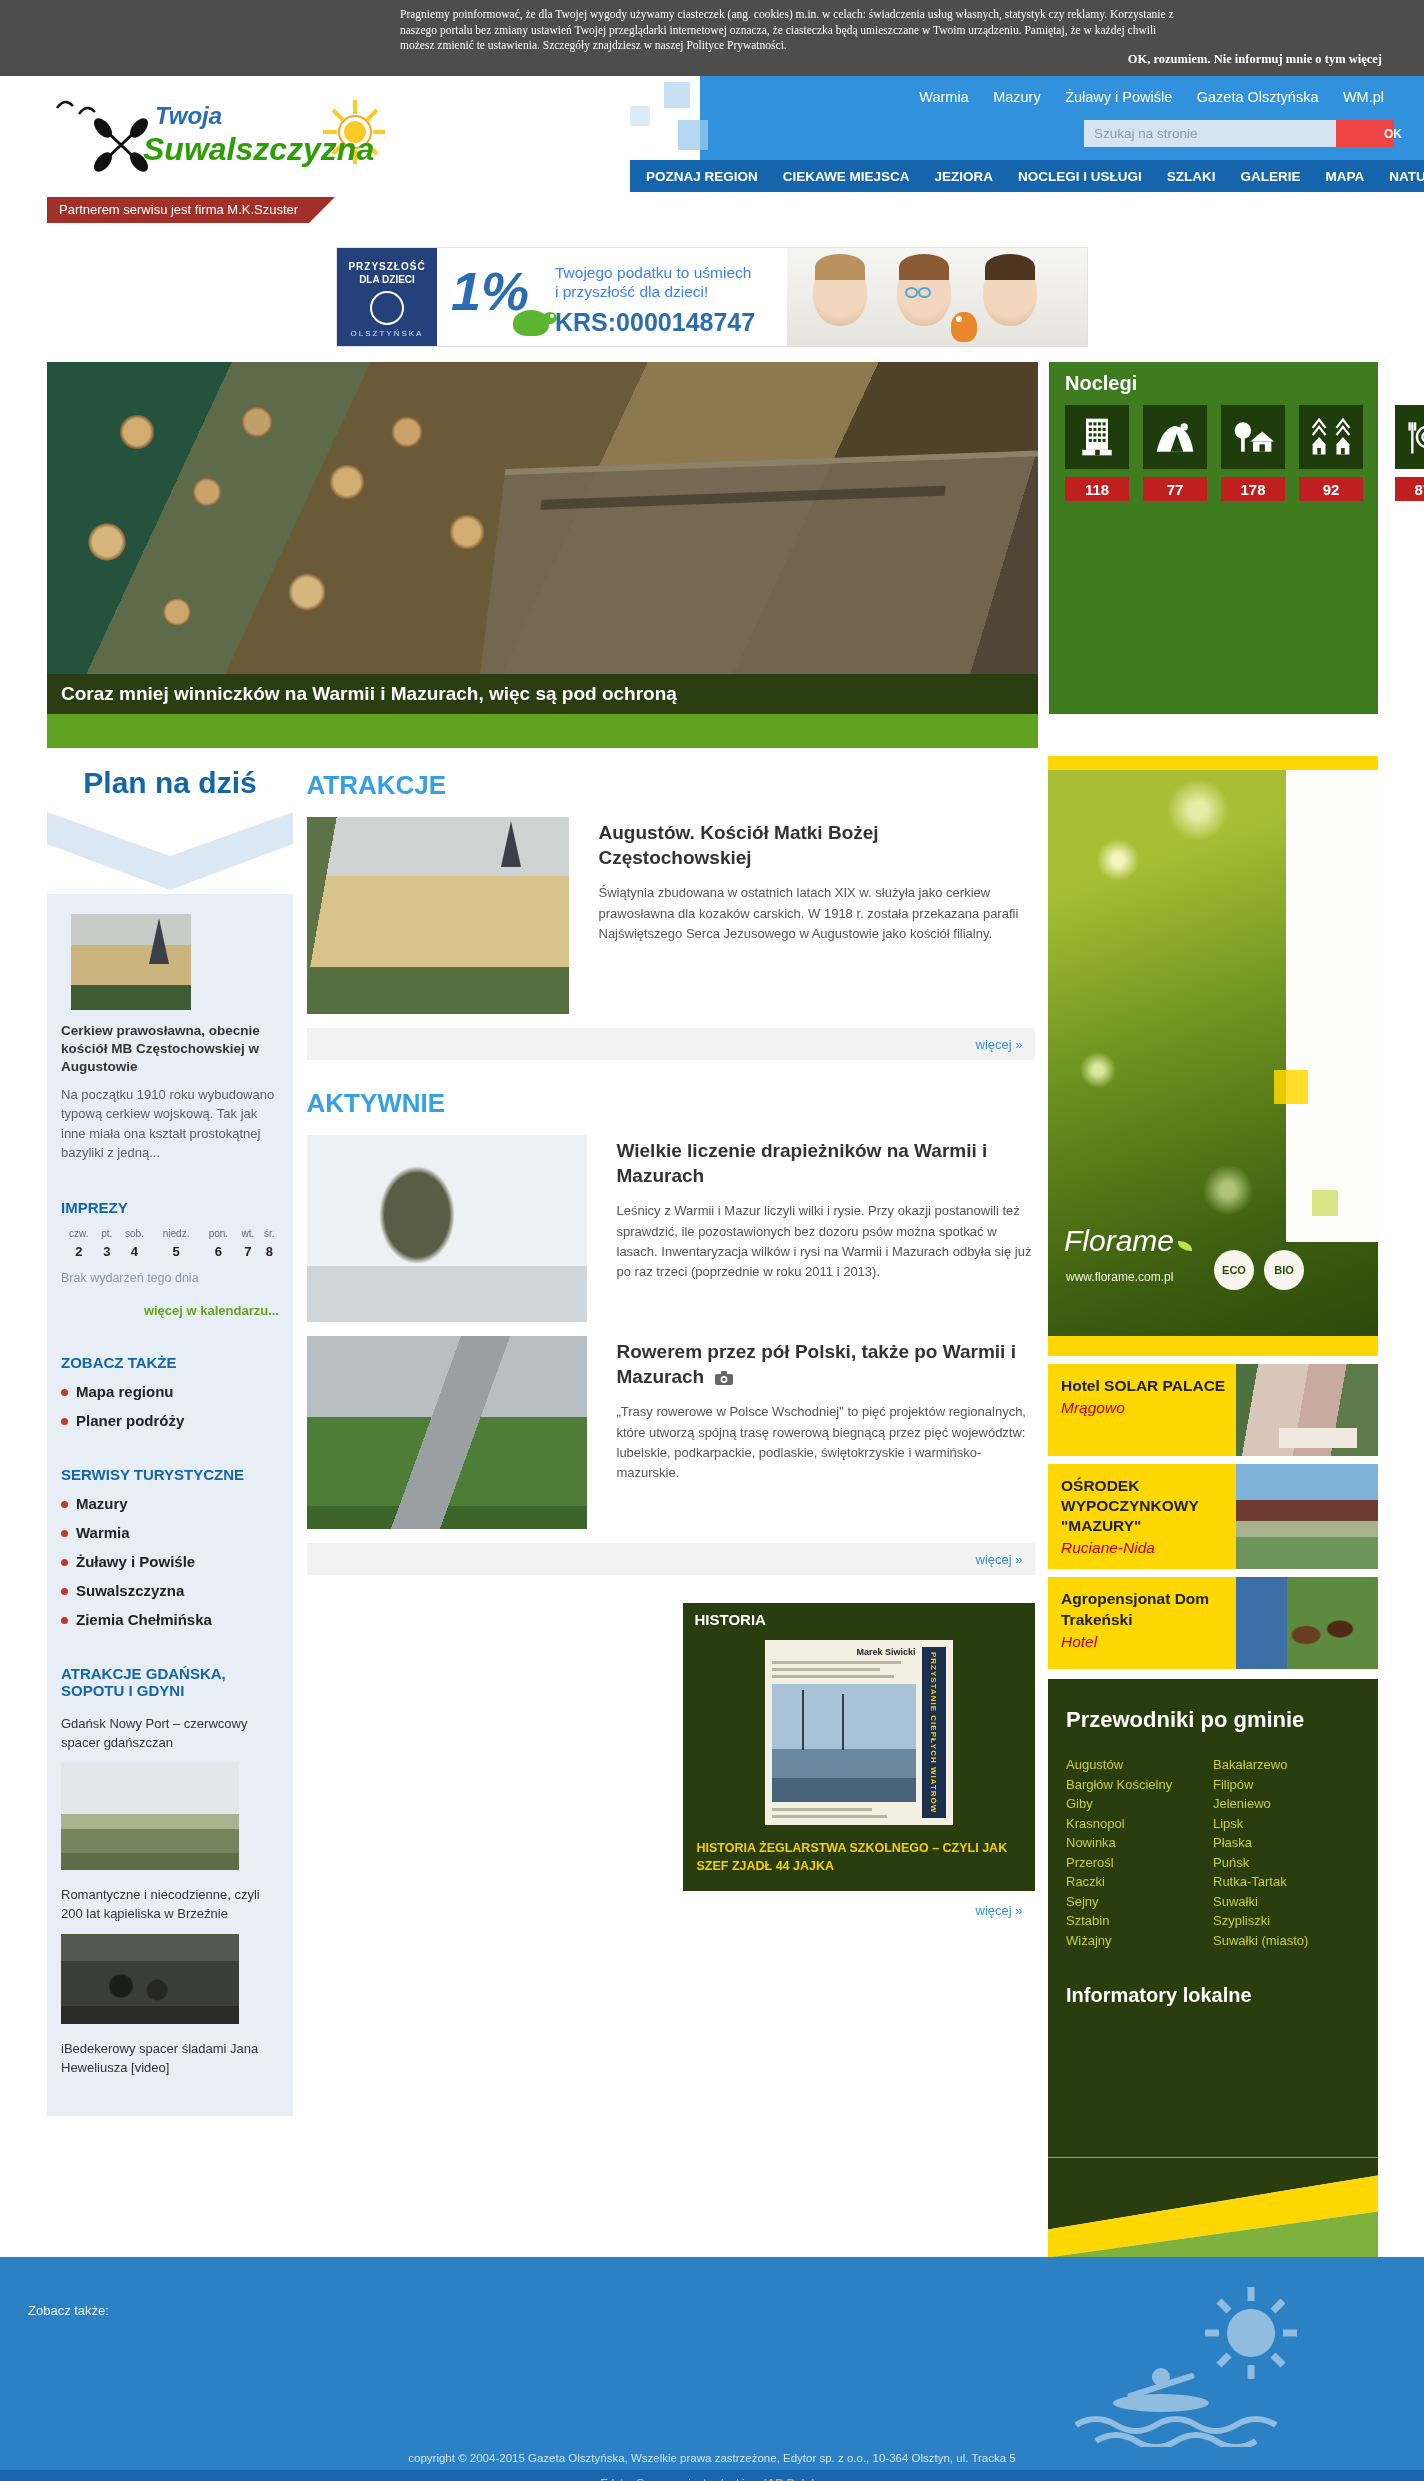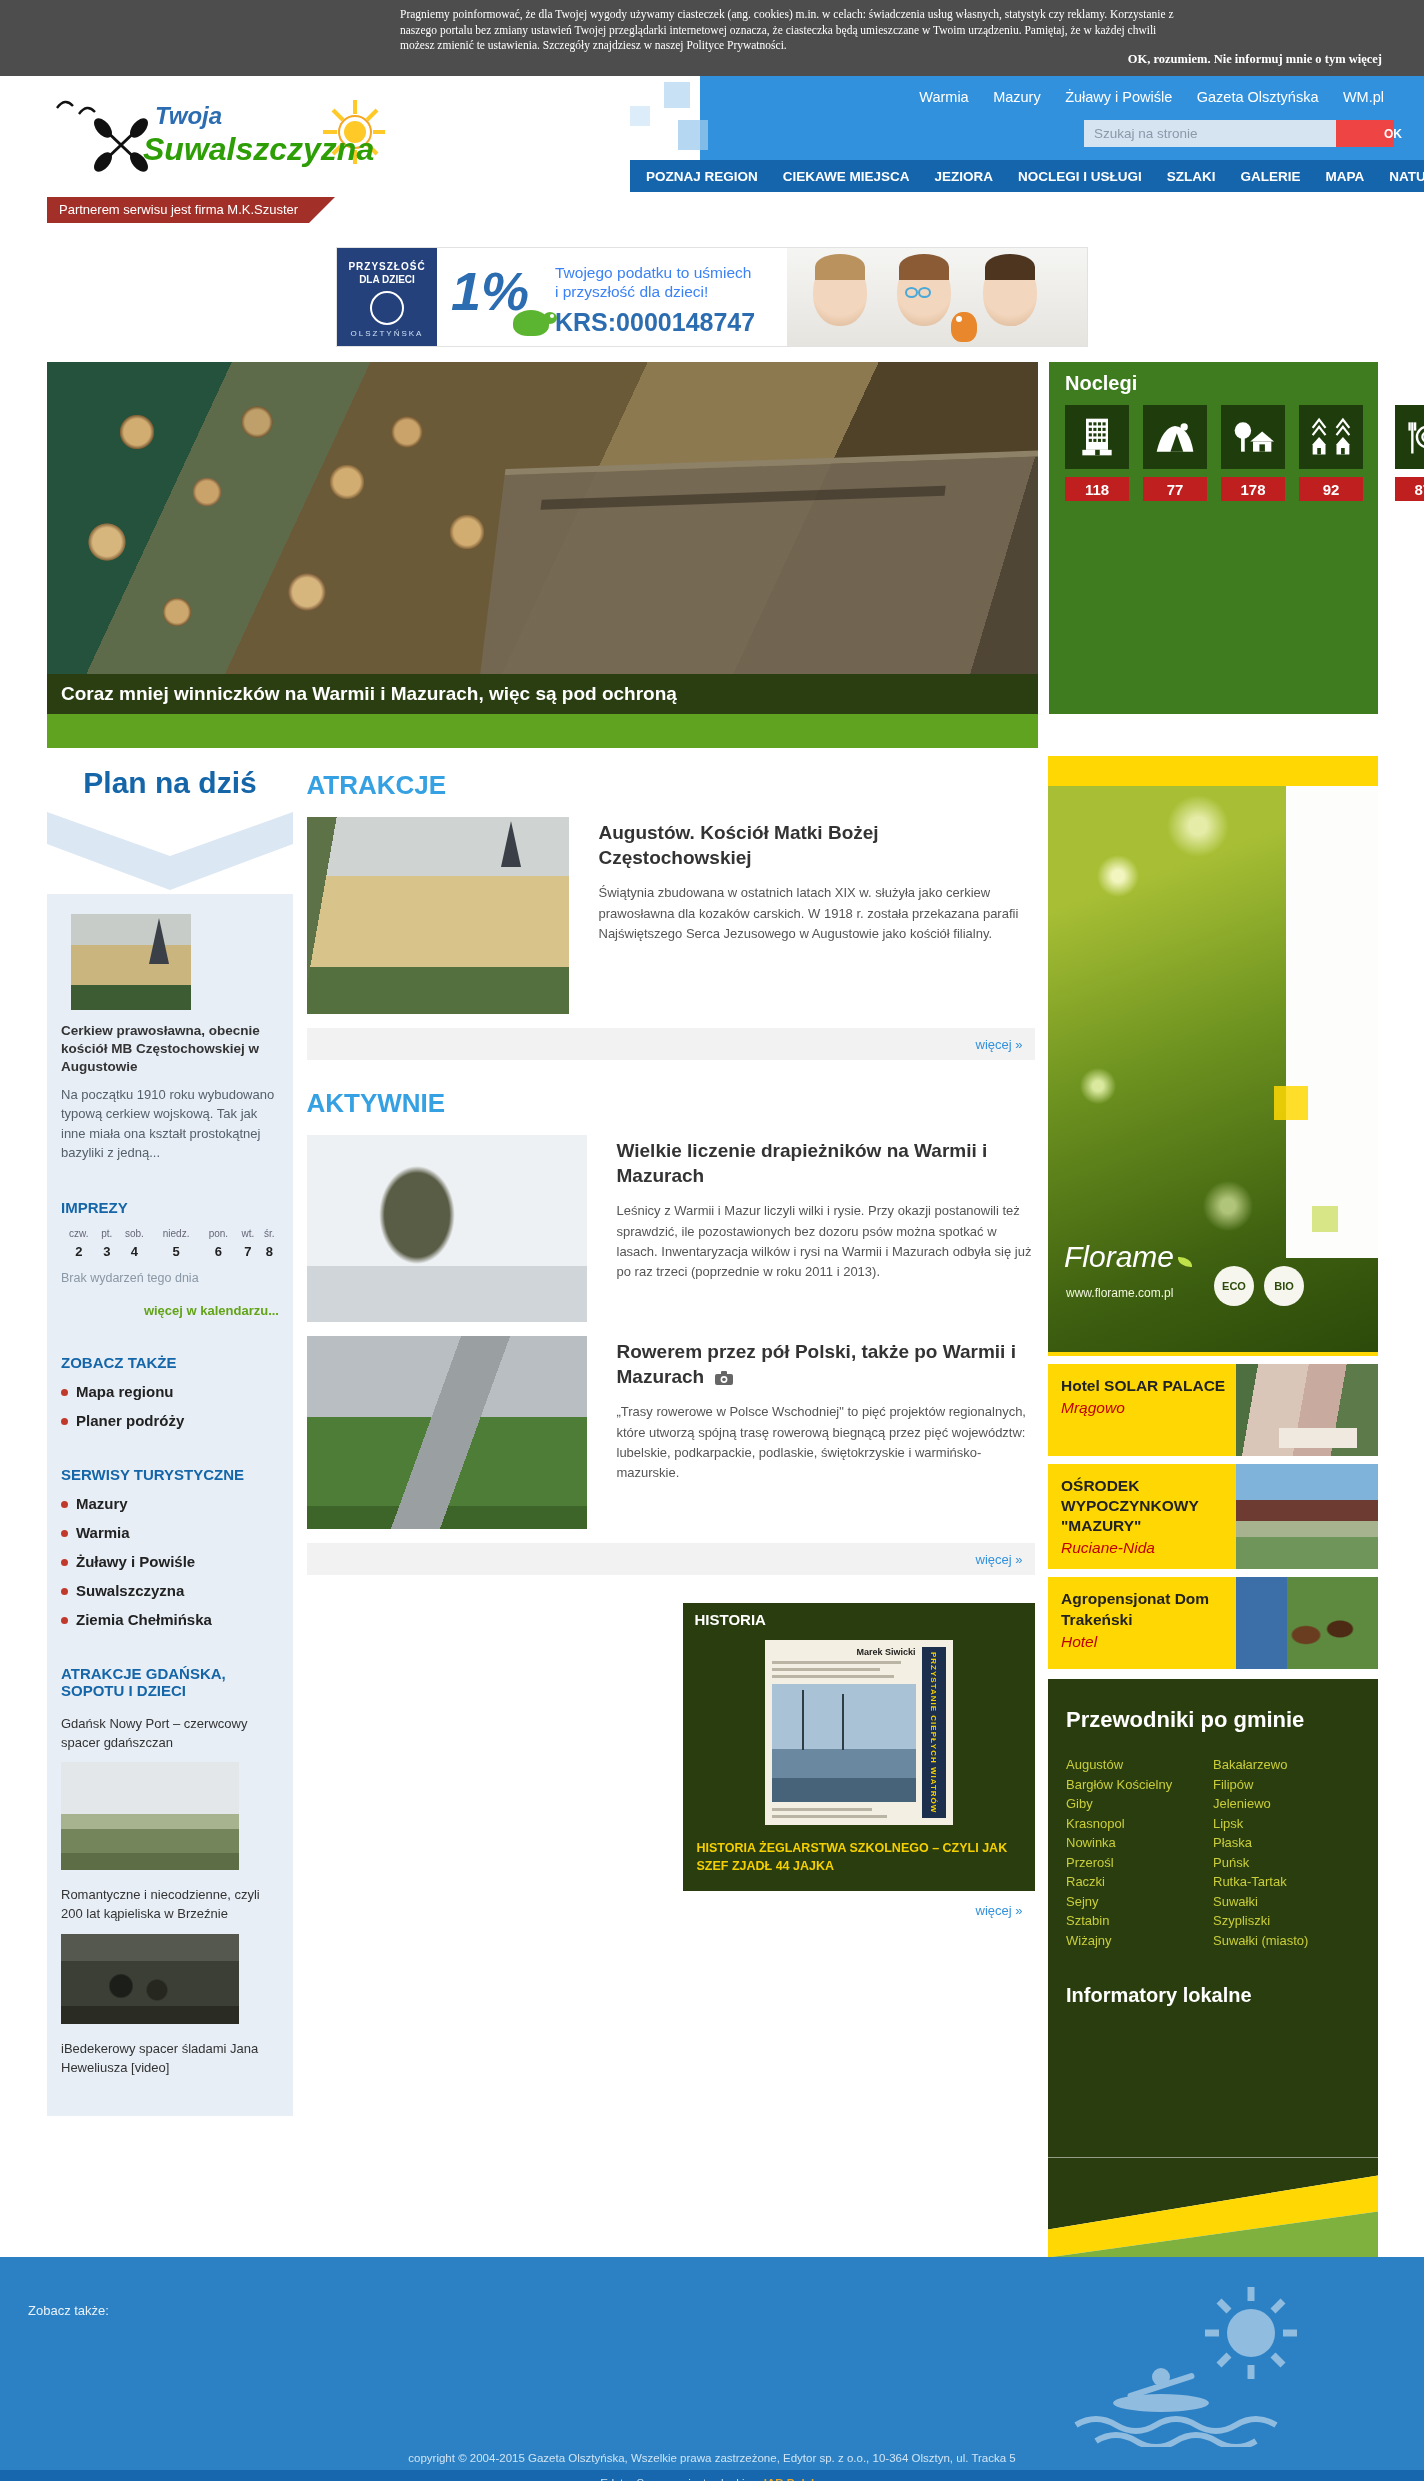--- a/index.html
+++ b/index.html
@@ -158,21 +158,21 @@
   .hc-photo { height:118px; margin-top:6px;
       background:linear-gradient(#a9c2d6 0 55%, #6a89a0 55% 80%, #46637a 80%); position:relative; }
   .hc-photo i { position:absolute; top:6px; left:30px; width:2px; height:60px; background:#2e3c46; }
   .hc-photo em { position:absolute; top:10px; left:70px; width:2px; height:56px; background:#2e3c46; }
   .hc-strip { width:24px; background:#1c2f4d; margin-left:6px; display:flex; align-items:center; justify-content:center; }
   .hc-strip span { writing-mode:vertical-rl; color:#f5d000; font-size:8px; font-weight:bold; letter-spacing:1px; }
   .hist-caption { color:#F5D000; font-weight:bold; font-size:12.5px; line-height:1.45; padding:4px 14px 16px; }
   .more-plain { text-align:right; padding:10px 12px 0 0; }
 
   
-  .ad { height:600px; background:#FFD803; padding:30px 0 0; position:relative; }
+  .ad { height:600px; background:#FFD803; padding:14px 0 0; position:relative; }
   .ad-photo { height:566px; position:relative; overflow:hidden;
       background:
         radial-gradient(circle 30px at 70px 90px,  rgba(255,255,215,.85) 20%, rgba(255,255,215,0) 70%),
         radial-gradient(circle 44px at 150px 40px, rgba(255,255,215,.7) 20%, rgba(255,255,215,0) 70%),
         radial-gradient(circle 26px at 50px 300px, rgba(245,255,190,.8) 20%, rgba(245,255,190,0) 70%),
         radial-gradient(circle 36px at 180px 420px,rgba(245,255,190,.6) 20%, rgba(245,255,190,0) 70%),
         linear-gradient(160deg, #a8bf35 0 18%, #6f9420 45%, #3e6010 78%, #2c4a0a); }
   .ad-white { position:absolute; right:0; top:0; width:92px; height:472px; background:#fdfdfb; }
   .ad-px1 { position:absolute; right:70px; top:300px; width:34px; height:34px; background:#FFD803; opacity:.85; }
   .ad-px2 { position:absolute; right:40px; top:420px; width:26px; height:26px; background:#cfe06a; opacity:.8; }
@@ -494,21 +494,21 @@
 
       <div class="side-h">SERWISY TURYSTYCZNE</div>
       <ul class="b-list">
         <li><a>Mazury</a></li>
         <li><a>Warmia</a></li>
         <li><a>Żuławy i Powiśle</a></li>
         <li><a>Suwalszczyzna</a></li>
         <li><a>Ziemia Chełmińska</a></li>
       </ul>
 
-      <div class="side-h">ATRAKCJE GDAŃSKA, SOPOTU I DZIECI</div>
+      <div class="side-h">ATRAKCJE GDAŃSKA, SOPOTU I GDYNI</div>
       <a class="gd-item">Gdańsk Nowy Port – czerwcowy spacer gdańszczan</a>
       <a class="ph ph-port"></a>
       <a class="gd-item">Romantyczne i niecodzienne, czyli 200 lat kąpieliska w Brzeźnie</a>
       <a class="ph ph-beach"></a>
       <a class="gd-item">iBedekerowy spacer śladami Jana Heweliusza [video]</a>
     </div>
   </div>
 
   <div class="col-main">
     <h2 class="sec-h">ATRAKCJE</h2>

